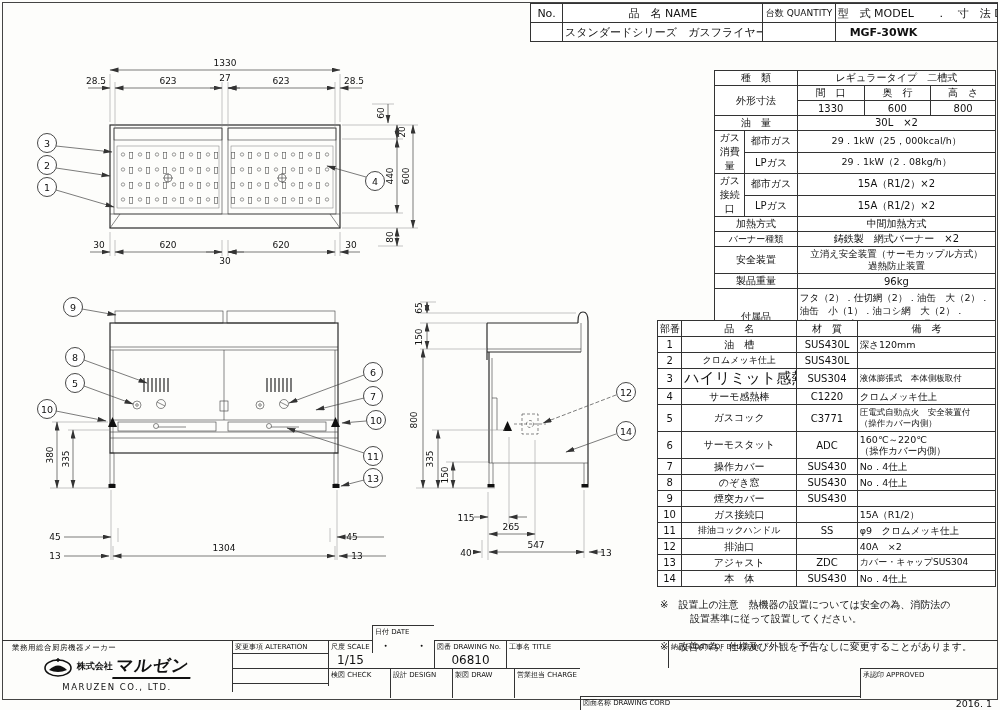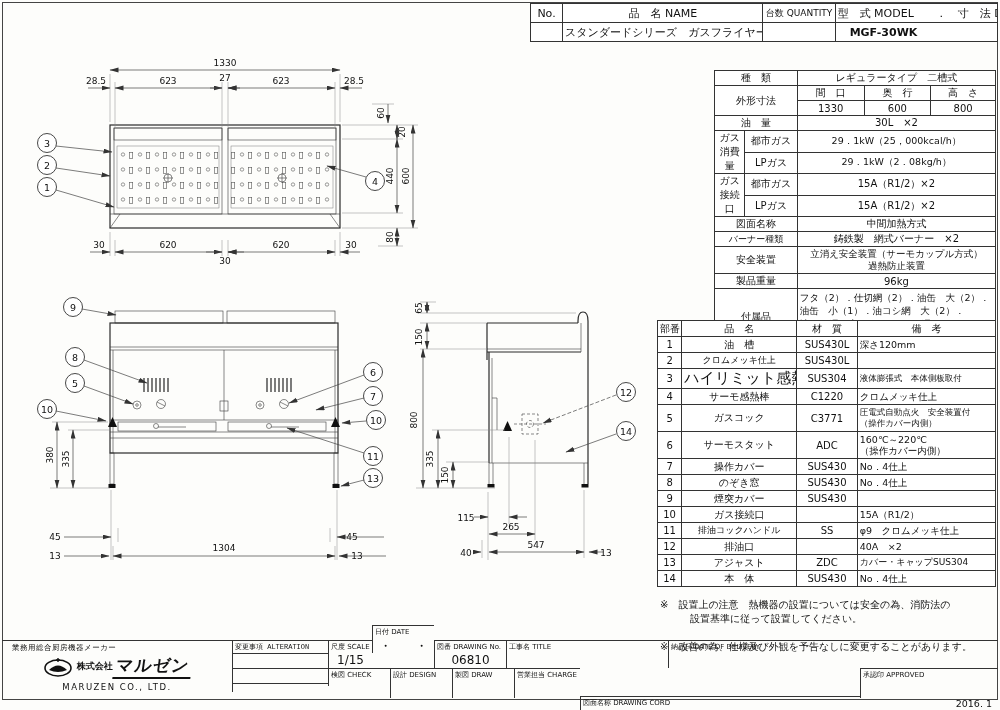--- a/index.html
+++ b/index.html
@@ -409,21 +409,21 @@
           <td rowspan="2" class="pre">ガス
 接続口</td>
         <td>都市ガス</td>
         <td colspan="3">15A（R1/2）×2</td>
         </tr>
     <tr>
           <td>LPガス</td>
         <td colspan="3">15A（R1/2）×2</td>
         </tr>
     <tr>
-          <td colspan="2">図面名称</td>
+          <td colspan="2">加熱方式</td>
         <td colspan="3">中間加熱方式</td>
         </tr>
     <tr>
           <td colspan="2" style="font-size:9px">バーナー種類</td>
         <td colspan="3">鋳鉄製　網式バーナー　×2</td>
         </tr>
     <tr>
           <td colspan="2">安全装置</td>
         <td colspan="3" class="pre" style="font-size:9.5px;line-height:12px;height:26px">立消え安全装置（サーモカップル方式）
 過熱防止装置</td>
@@ -559,21 +559,21 @@
         <path d="M6,13 Q15,4 24,13 Q15,17 6,13 Z" fill="#111"></path>
         <line x1="15" y1="1" x2="15" y2="5" stroke="#111" stroke-width="1.4"></line>
         <line x1="13" y1="3" x2="17" y2="3" stroke="#111" stroke-width="1.4"></line>
       </svg>
       <span id="logo-kk">株式会社</span>
       <span id="logo-maruzen">マルゼン</span>
     </div>
     <div id="company-en">MARUZEN  CO., LTD.</div>
   </div>
 
-  <div class="tb" style="left:232px;top:640px;width:96px;height:52px;font-family:Liberation Mono, monospace;">
+  <div class="tb" style="left:232px;top:640px;width:96px;height:52px;">
     <div class="lab">変更事項 ALTERATION</div>
     <div style="border-top:1px solid #333;height:14px;"></div>
     <div style="border-top:1px solid #333;height:14px;"></div>
     <div style="border-top:1px solid #333;height:15px;"></div>
   </div>
 
   <div class="tb" style="left:328px;top:640px;width:44px;height:28px;">
     <div class="lab">尺度 SCALE</div>
     <div class="val">1/15</div>
   </div>

